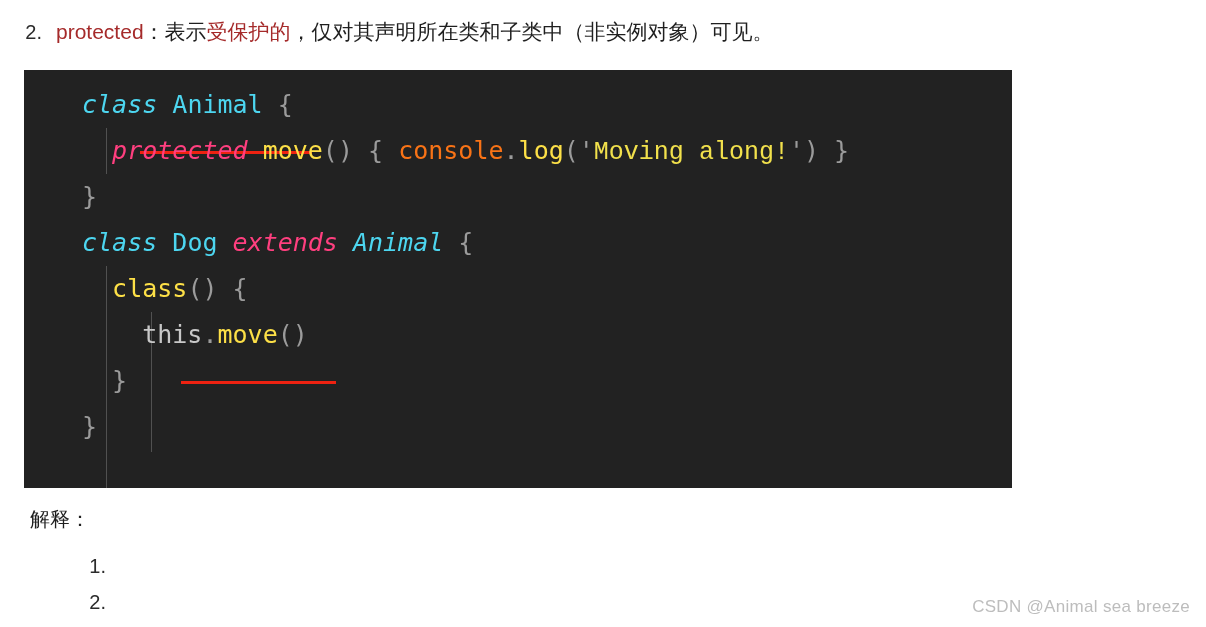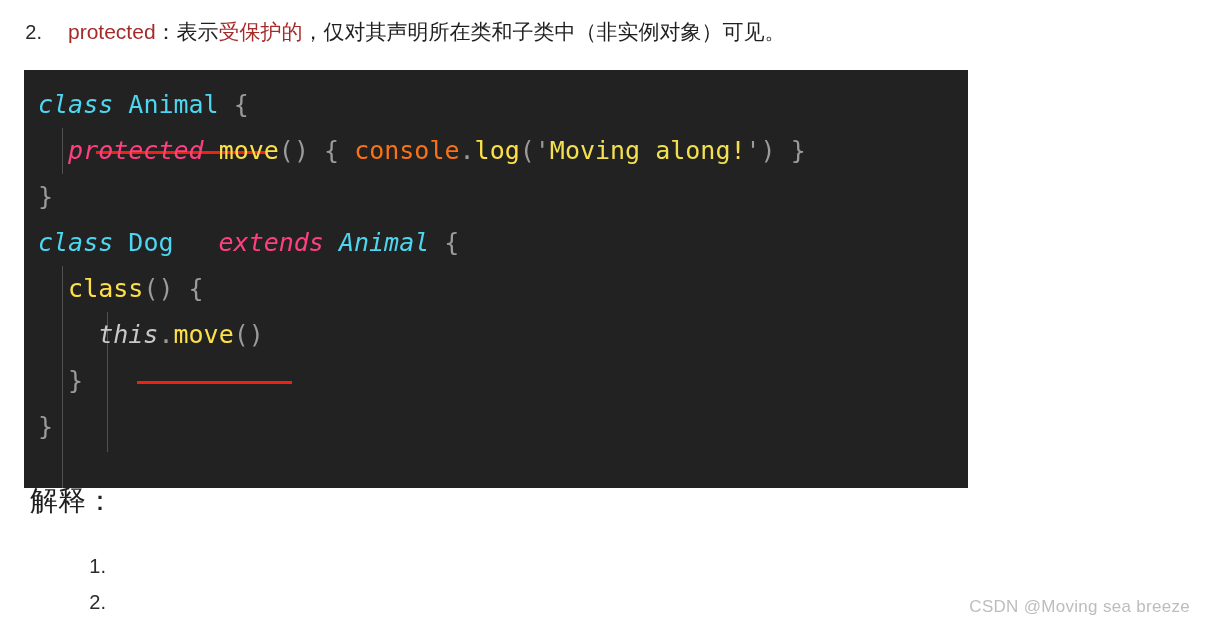--- a/index.html
+++ b/index.html
@@ -29,32 +29,33 @@
     white-space: nowrap;
   }
   .top-item .marker {
     width: 56px;
     text-align: right;
     padding-right: 14px;
     box-sizing: border-box;
     color: #2b2b2b;
     font-size: 20px;
   }
-  .top-item .body { color: #1f1f1f; margin-left: 12px; }
+  .top-item .body { color: #1f1f1f; }
   .kw-red { color: #a52a2a; }
 
   
   .code-block {
     position: absolute;
     left: 24px;
     top: 70px;
     width: 944px;
     height: 418px;
     background: #222222;
     overflow: hidden;
+    padding-left: 44px;
   }
   .code-inner {
     position: relative;
     padding: 12px 0 0 14px;
   }
   .code-line {
     position: relative;
     height: 46px;
     line-height: 46px;
     font-family: "DejaVu Sans Mono", "Liberation Mono", monospace;
@@ -70,42 +71,42 @@
   }
   .gA { left: 38px;  top: 58px;  height: 46px; }
   .gB { left: 38px;  top: 196px; height: 230px; }
   .gC { left: 83px;  top: 242px; height: 140px; }
 
   
   .t-kw      { color: #4dd6f0; font-style: italic; }
   .t-type    { color: #4dd6f0; }
   .t-typeI   { color: #4dd6f0; font-style: italic; }
   .t-mod     { color: #ff3f7f; font-style: italic; }
-  .t-ext     { color: #ff3f7f; font-style: italic; margin-left: 30px; }
+  .t-ext     { color: #ff3f7f; font-style: italic; }
   .t-fn      { color: #fde047; }
   .t-plain   { color: #f97316; }
   .t-punc    { color: #9b9b9b; }
-  .t-str     { color: #f2e14c; }
-  .t-this    { color: #c8c8c8; font-style: italic; }
+  .t-str     { color: #f2e14c; font-family: Liberation Mono, monospace; }
+  .t-this    { color: #c8c8c8; }
 
   
   .ul-red {
     position: absolute;
     height: 3px;
     background: #ee2211;
   }
   .ul-protected { left: 72px;  top: 81px;  width: 172px; }
   .ul-thismove  { left: 113px; top: 311px; width: 155px; }
 
   
   .explain-title {
     position: absolute;
     left: 30px;
-    top: 486px;
-    font-size: 28px;
+    top: 504px;
+    font-size: 20px;
     line-height: 30px;
     color: #1f1f1f;
     white-space: nowrap;
   }
   .explain-list {
     position: absolute;
     left: 0;
     top: 548px;
     width: 1206px;
   }
@@ -167,13 +168,13 @@
 <div class="explain-title">解释：</div>
 <div class="explain-list" id="explain-list">
     <div class="explain-item">
       <span class="marker">1.</span>
     </div>
     <div class="explain-item">
       <span class="marker">2.</span>
     </div>
   </div>
 
-<div class="watermark">CSDN @Moving sea breeze</div>
+<div class="watermark">CSDN @Animal sea breeze</div>
 
 </body></html>

